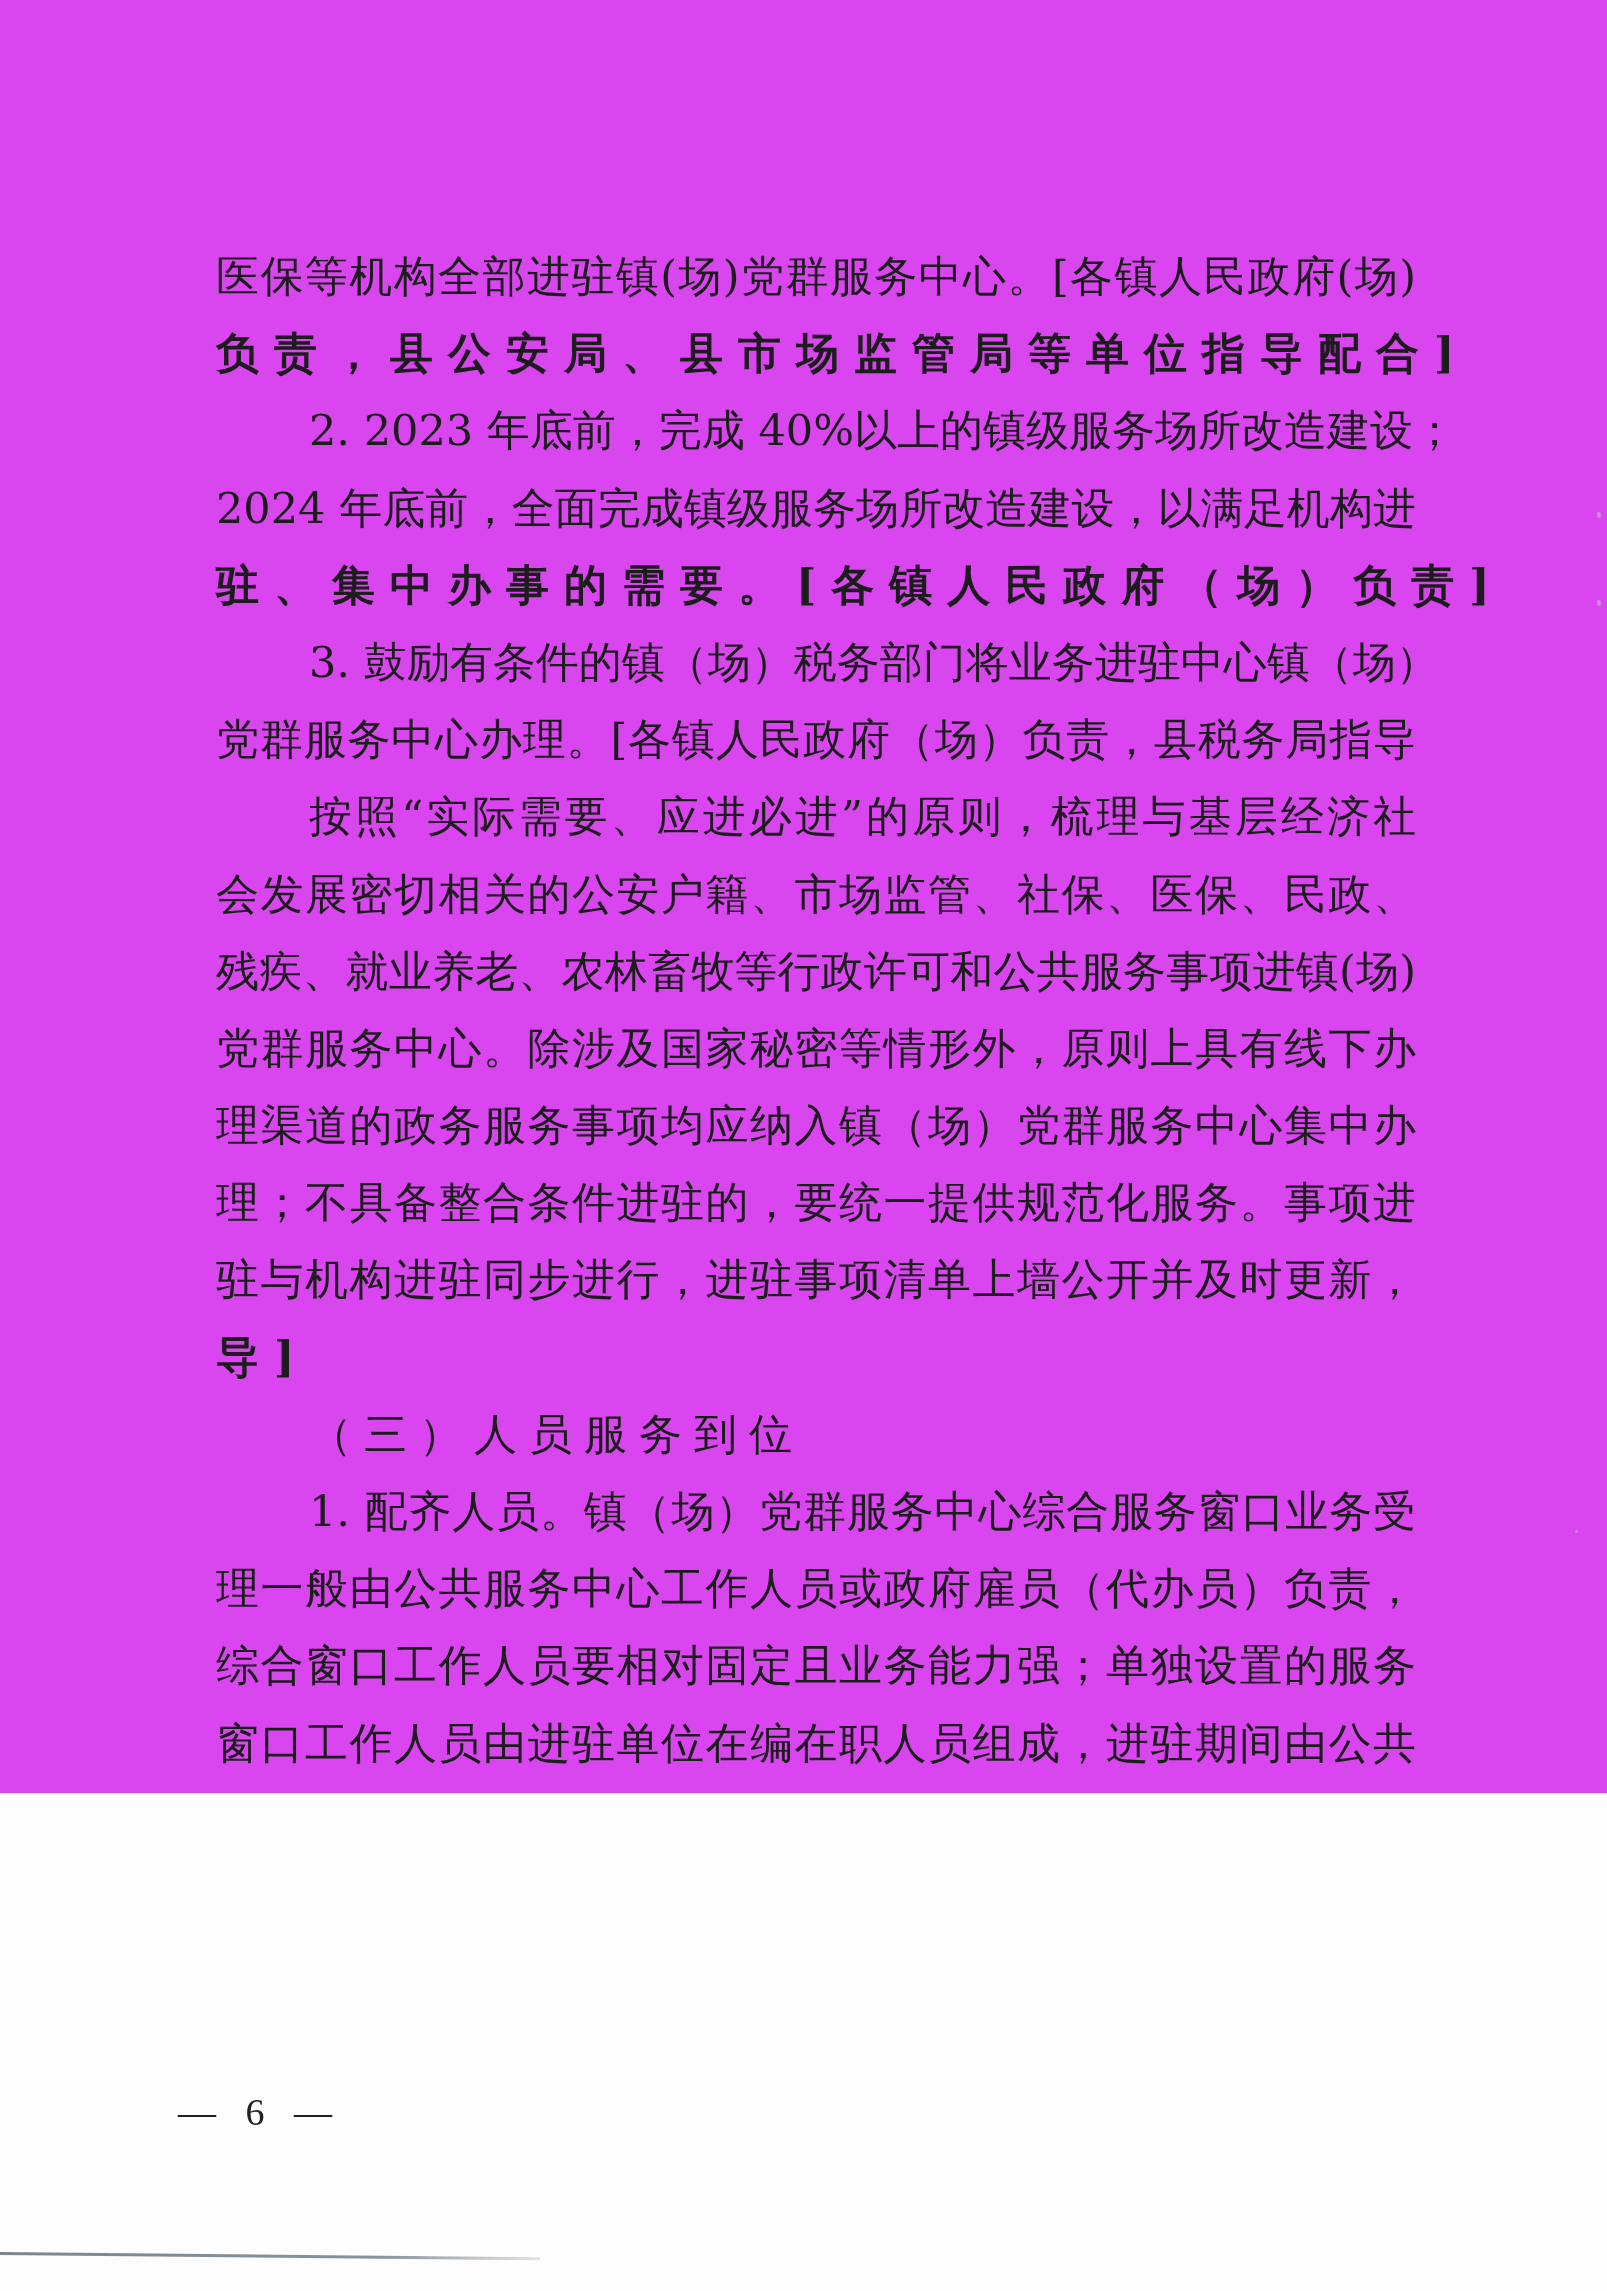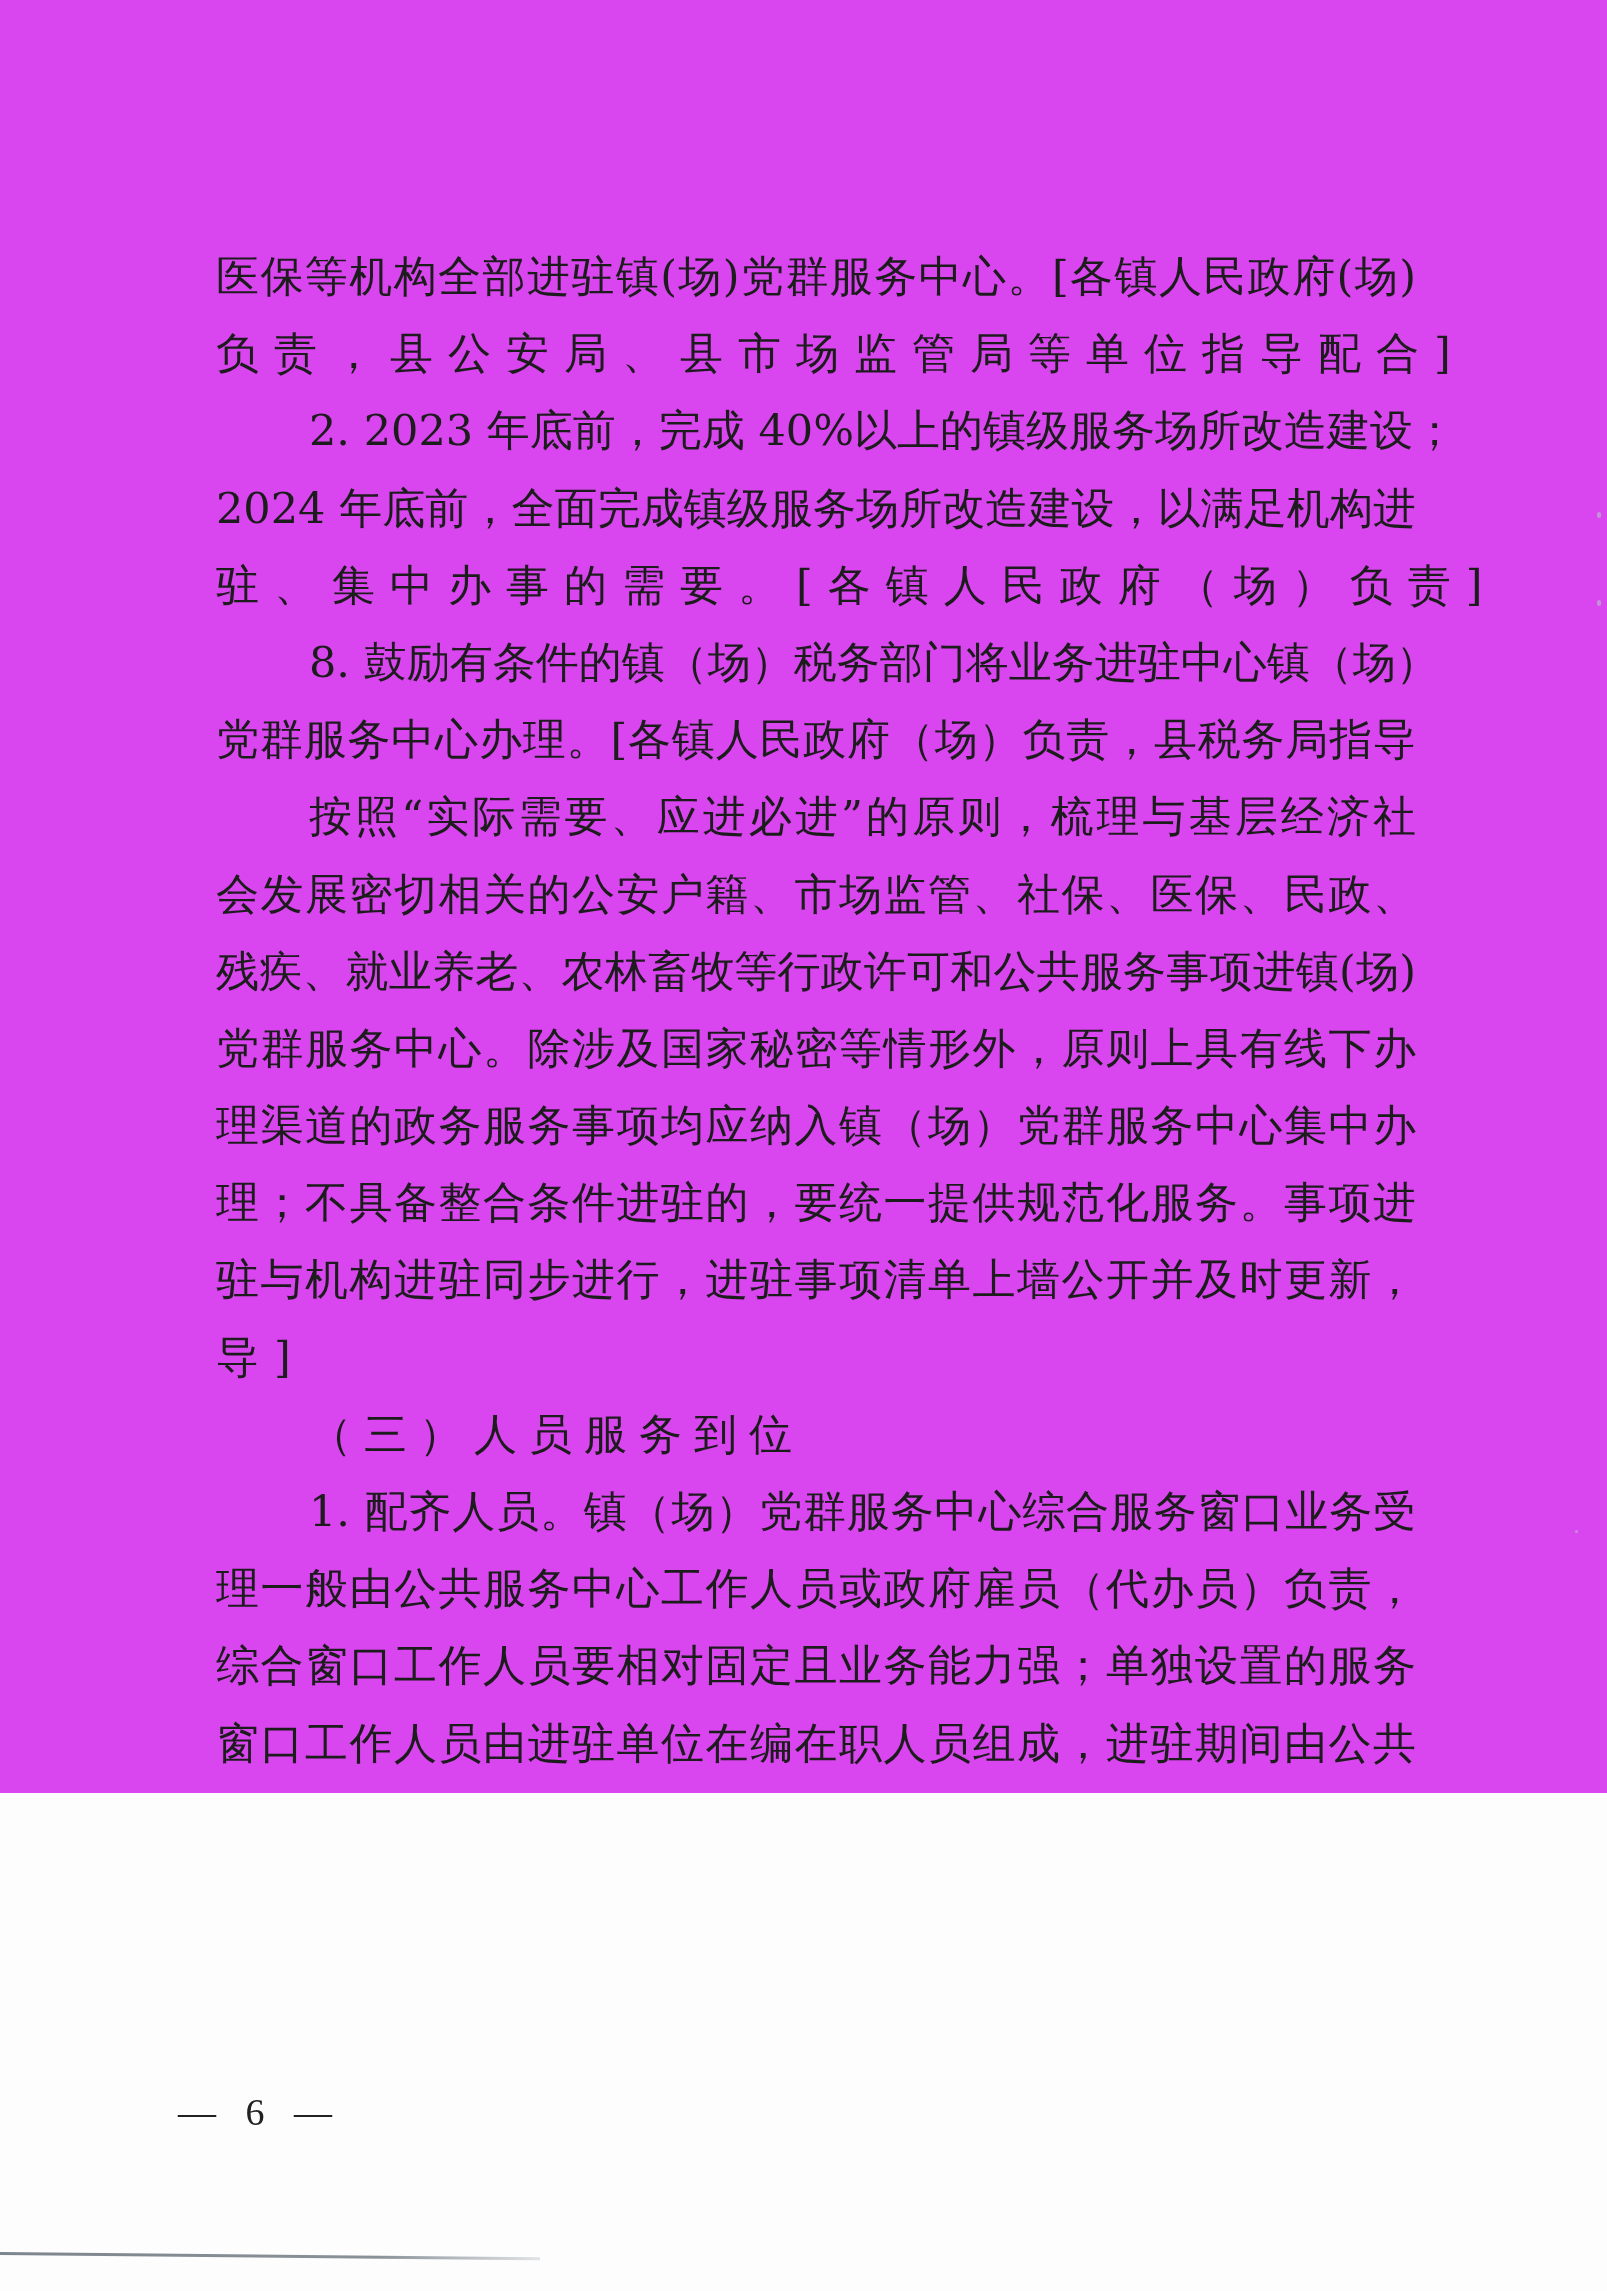--- a/index.html
+++ b/index.html
@@ -36,20 +36,21 @@
       white-space: nowrap;
       text-align: justify;
       text-align-last: justify;
       letter-spacing: 0;
       overflow: visible;
     }
     .line.last {
       text-align: left;
       text-align-last: left;
       letter-spacing: 15px;
+      font-weight: bold;
     }
     .line.indent {
       padding-left: 93px;
       box-sizing: border-box;
     }
     .line.heading {
       text-align: left;
       text-align-last: left;
       letter-spacing: 12px;
     }
@@ -86,21 +87,21 @@
 <body>
 
 <div class="page">
 
   <div class="body-text">
     <span class="line">医保等机构全部进驻镇(场)党群服务中心。[各镇人民政府(场)</span>
     <span class="line last">负责，县公安局、县市场监管局等单位指导配合]</span>
     <span class="line indent">2. 2023 年底前，完成 40%以上的镇级服务场所改造建设；</span>
     <span class="line">2024 年底前，全面完成镇级服务场所改造建设，以满足机构进</span>
     <span class="line last">驻、集中办事的需要。[各镇人民政府（场）负责]</span>
-    <span class="line indent">8. 鼓励有条件的镇（场）税务部门将业务进驻中心镇（场）</span>
+    <span class="line indent">3. 鼓励有条件的镇（场）税务部门将业务进驻中心镇（场）</span>
     <span class="line">党群服务中心办理。[各镇人民政府（场）负责，县税务局指导</span>
     <span class="line indent">按照“实际需要、应进必进”的原则，梳理与基层经济社</span>
     <span class="line">会发展密切相关的公安户籍、市场监管、社保、医保、民政、</span>
     <span class="line">残疾、就业养老、农林畜牧等行政许可和公共服务事项进镇(场)</span>
     <span class="line">党群服务中心。除涉及国家秘密等情形外，原则上具有线下办</span>
     <span class="line">理渠道的政务服务事项均应纳入镇（场）党群服务中心集中办</span>
     <span class="line">理；不具备整合条件进驻的，要统一提供规范化服务。事项进</span>
     <span class="line">驻与机构进驻同步进行，进驻事项清单上墙公开并及时更新，</span>
     <span class="line last">导]</span>
     <span class="line heading indent">（三）人员服务到位</span>

